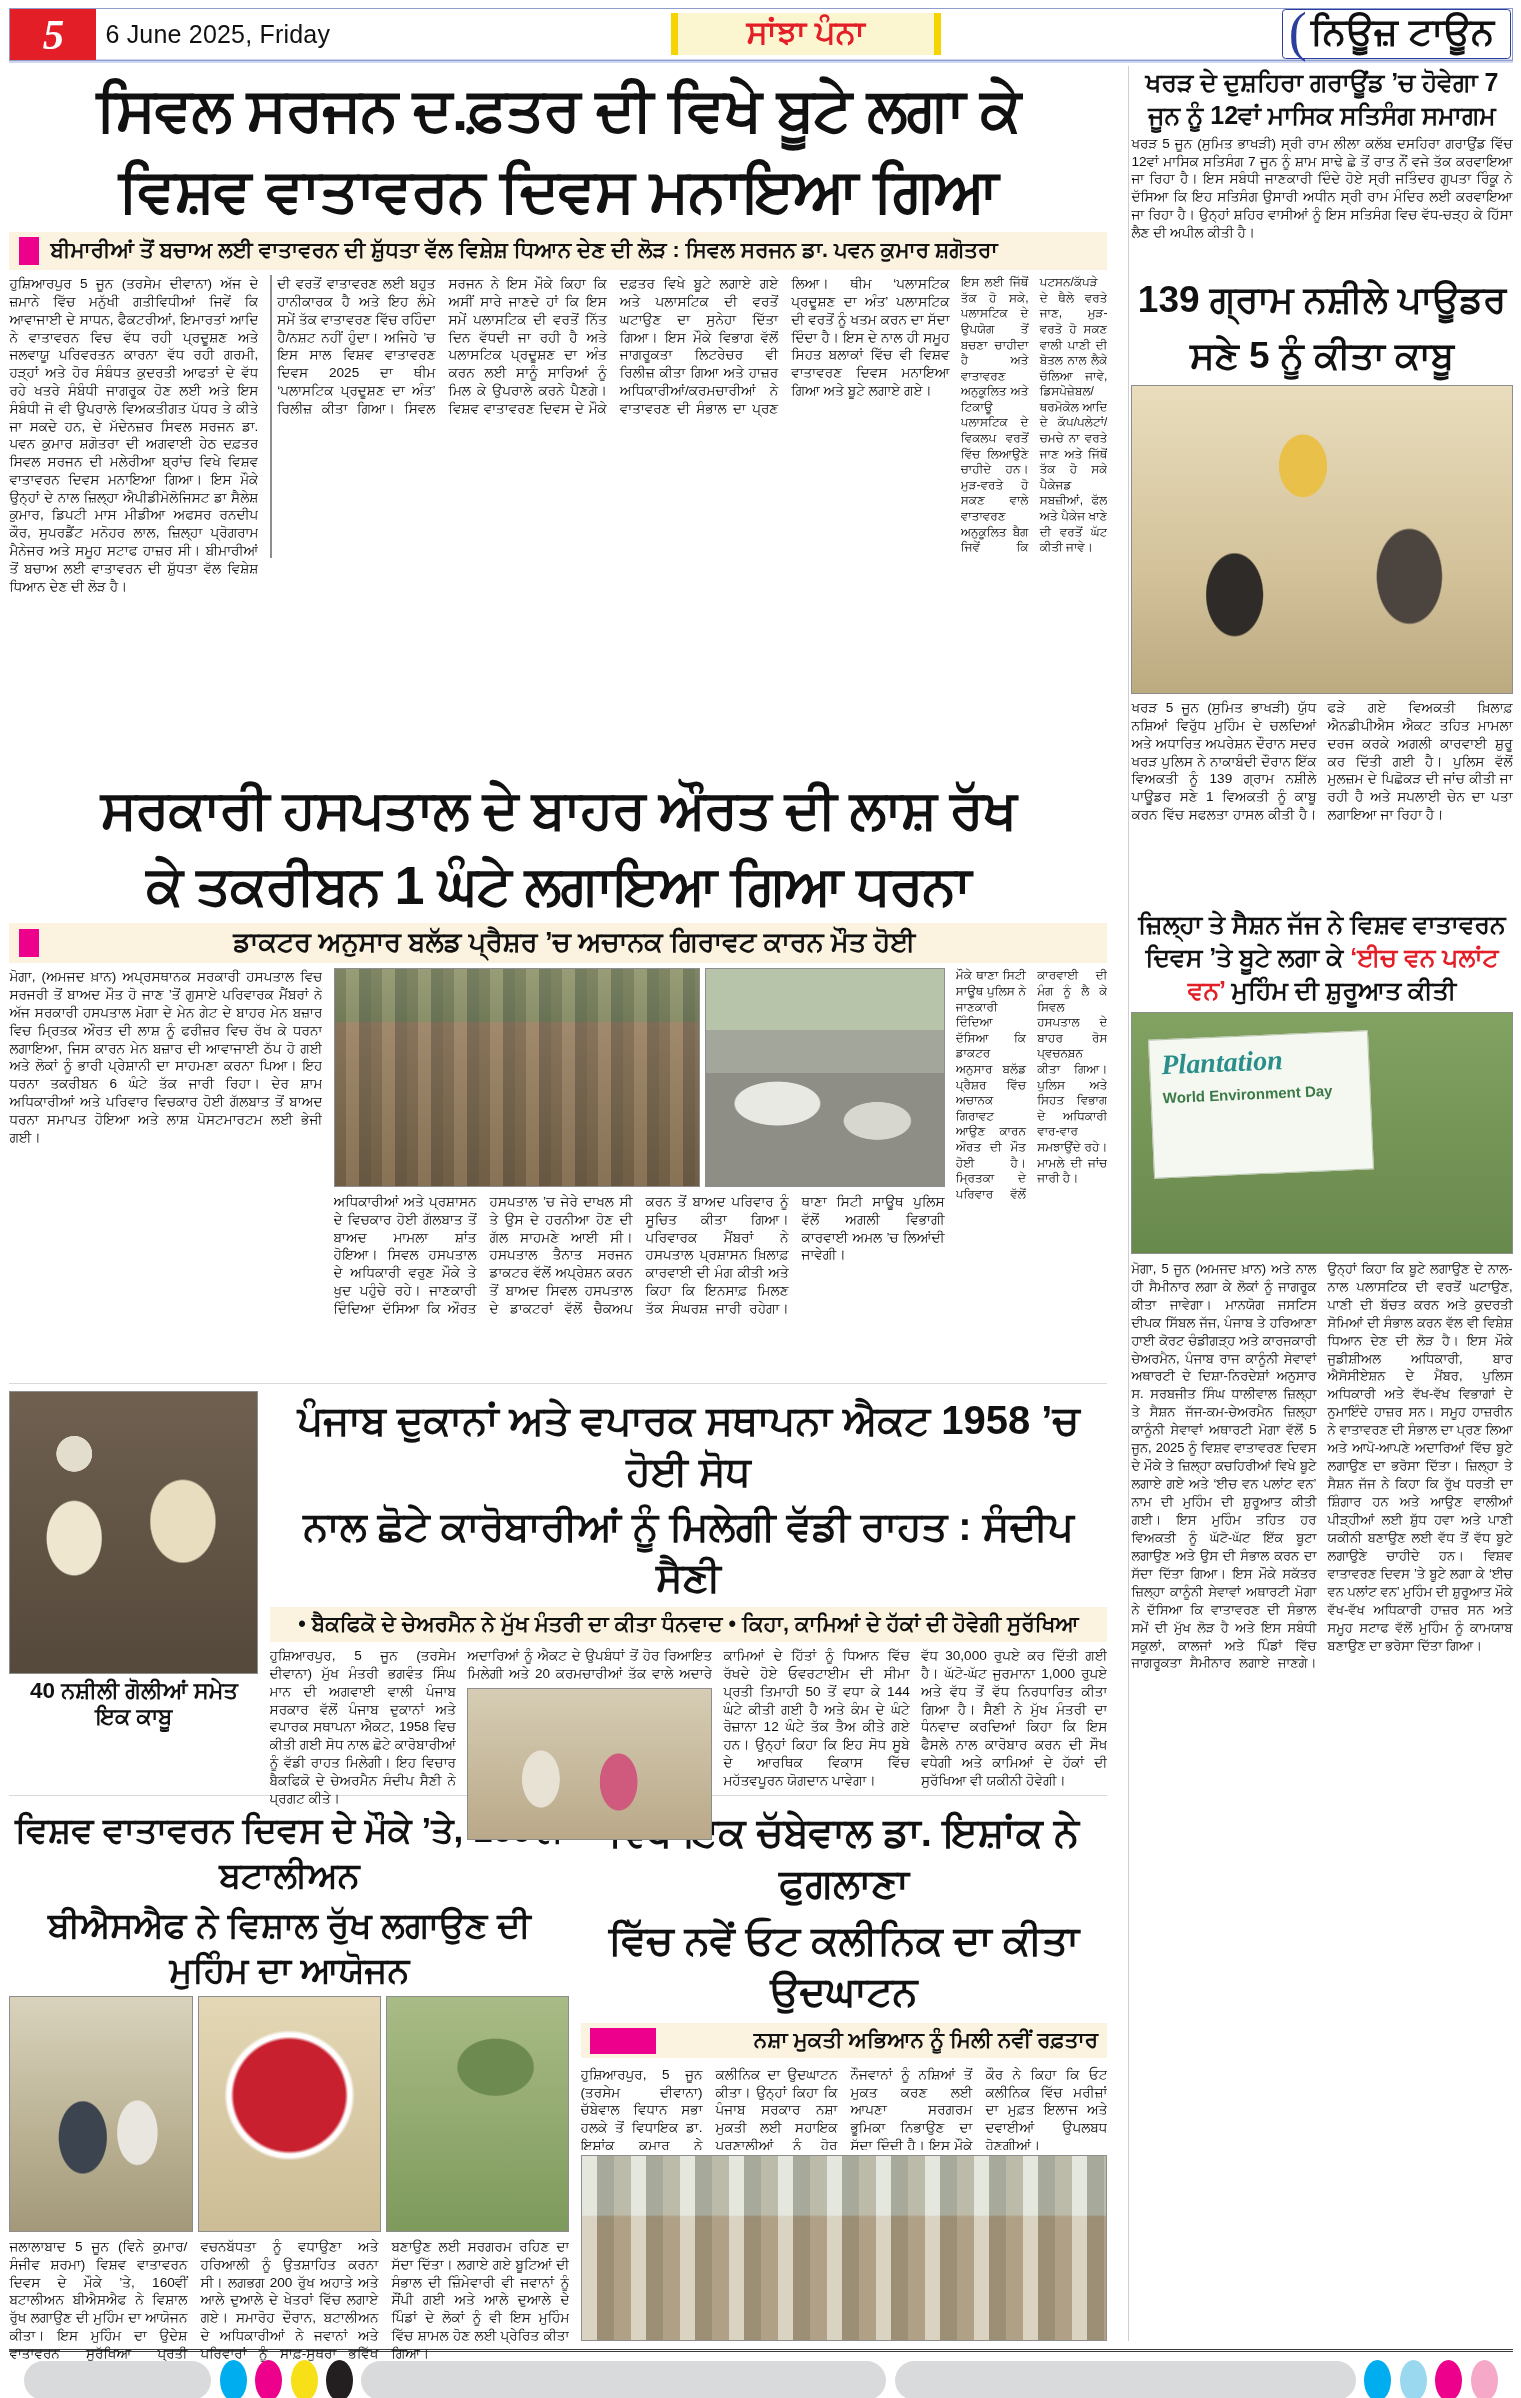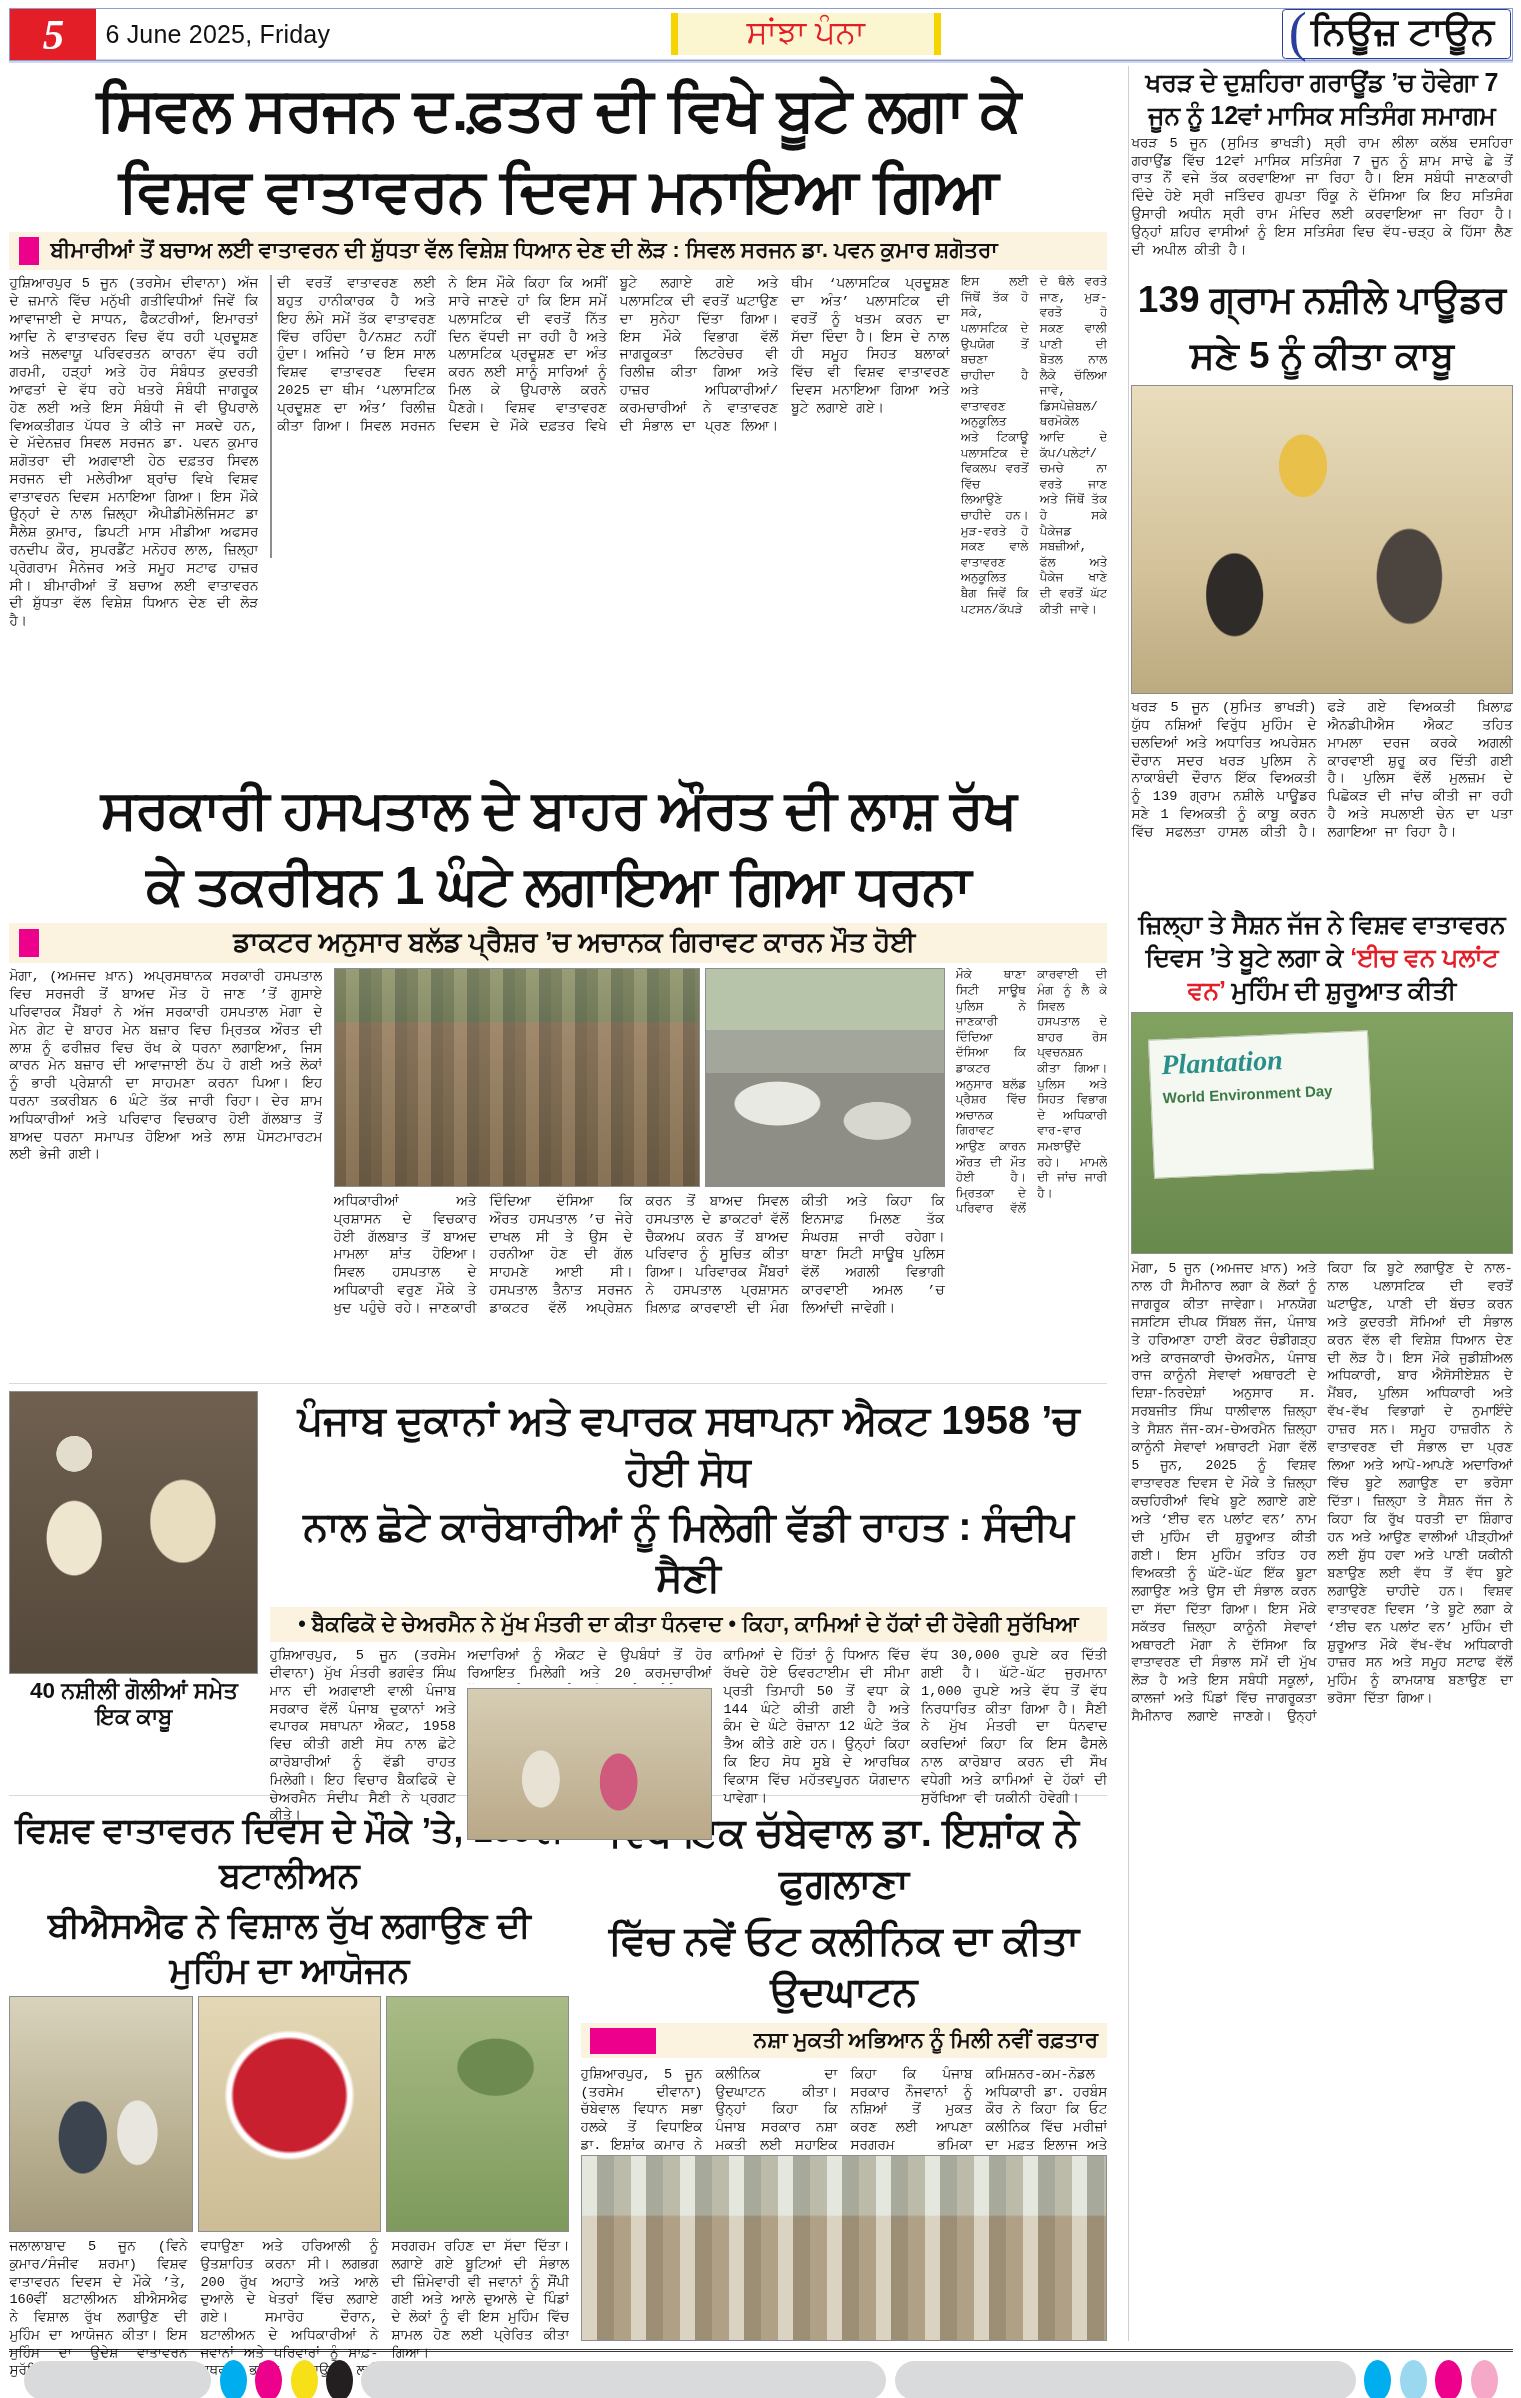--- a/index.html
+++ b/index.html
@@ -7,21 +7,21 @@
         font-family:"Liberation Sans", sans-serif;color:#111;margin:0 auto;}
   .inner{padding:7.5px 9.4px 0 9.4px;}
 
   
   .hdr{display:flex;align-items:stretch;height:51px;border:0.9px solid #8f9cce;box-shadow:0 1.9px 0 #cdd4ee, inset 0 -0.9px 0 #cdd4ee;}
   .pageno{width:86px;background:var(--accent_red);color:#fff;display:flex;align-items:center;justify-content:center;
           font-family:"Liberation Serif",serif;font-style:italic;font-weight:bold;font-size:43px;}
   .hdr-date{align-self:center;margin-left:9px;font-weight:normal;font-size:25px;letter-spacing:0.2px;}
   .hdr-spacer{flex:1;}
   .section-box{align-self:center;background:var(--cream2);border-left:7.5px solid var(--yellow);border-right:7.5px solid var(--yellow);
-          color:var(--accent_red);font-weight:normal;font-size:32px;padding:0.9px 69px 3.7px;}
+          color:var(--accent_red);font-weight:bold;font-size:32px;padding:0.9px 69px 3.7px;}
   .masthead{border:1.9px solid var(--blue);border-radius:3.7px;display:flex;align-items:center;padding:0 15px 3.7px 5.6px;margin:0.9px;
           font-weight:bold;font-size:37px;letter-spacing:0.5px;}
   .masthead .arc{color:var(--blue);font-family:"Liberation Serif",serif;font-size:54px;font-weight:normal;margin-right:3.7px;line-height:.8;}
 
   
   .content{display:flex;gap:21px;margin-top:5.6px;}
   .main{width:1098px;flex:none;}
   .rail{flex:1;border-left:0.9px solid #cfcfcf;padding-left:2px;}
 
   
@@ -29,21 +29,21 @@
   .h-l {font-size:54px;font-weight:800;line-height:1.24;text-align:center;letter-spacing:-0.9px;margin:9.4px 0 1.9px;}
   .h-m {font-size:40px;font-weight:800;line-height:1.28;text-align:center;margin:3.7px 0 1.9px;}
   .h-s {font-size:35px;font-weight:800;line-height:1.3;text-align:center;margin:3.7px 0 1.9px;}
   .kicker{background:var(--cream);display:flex;align-items:center;gap:11.2px;padding:4.7px 9.4px;margin:3.7px 0 5.6px;}
   .kicker .sq{width:20.6px;height:28px;background:var(--magenta);flex:none;}
   .kicker .ktx{font-weight:bold;font-size:21.5px;}
   .kicker.big .ktx{font-size:27px;margin:0 auto;}
   .kicker.center .ktx{margin:0 auto;}
 
   
-  .bt{font-size:13.6px;line-height:1.31;text-align:justify;overflow:hidden;word-break:break-word;font-family:Liberation Mono, monospace;}
+  .bt{font-size:13.6px;line-height:1.31;text-align:justify;overflow:hidden;word-break:break-word;}
   .bt.small{font-size:12px;line-height:1.3;}
   .cols2{column-count:2;column-gap:11.2px;}
   .cols3{column-count:3;column-gap:13px;}
   .cols4{column-count:4;column-gap:13px;}
 
   
   .ph{position:relative;border:0.9px solid #8d8d8d;background:#cbd2bd;flex:none;}
   .ph-env{background:
      radial-gradient(89px 66px at 12% 22%, #e9e3cc 0 60%, transparent 61%),
      radial-gradient(43px 43px at 78% 26%, #e3a7b5 0 58%, transparent 60%),

